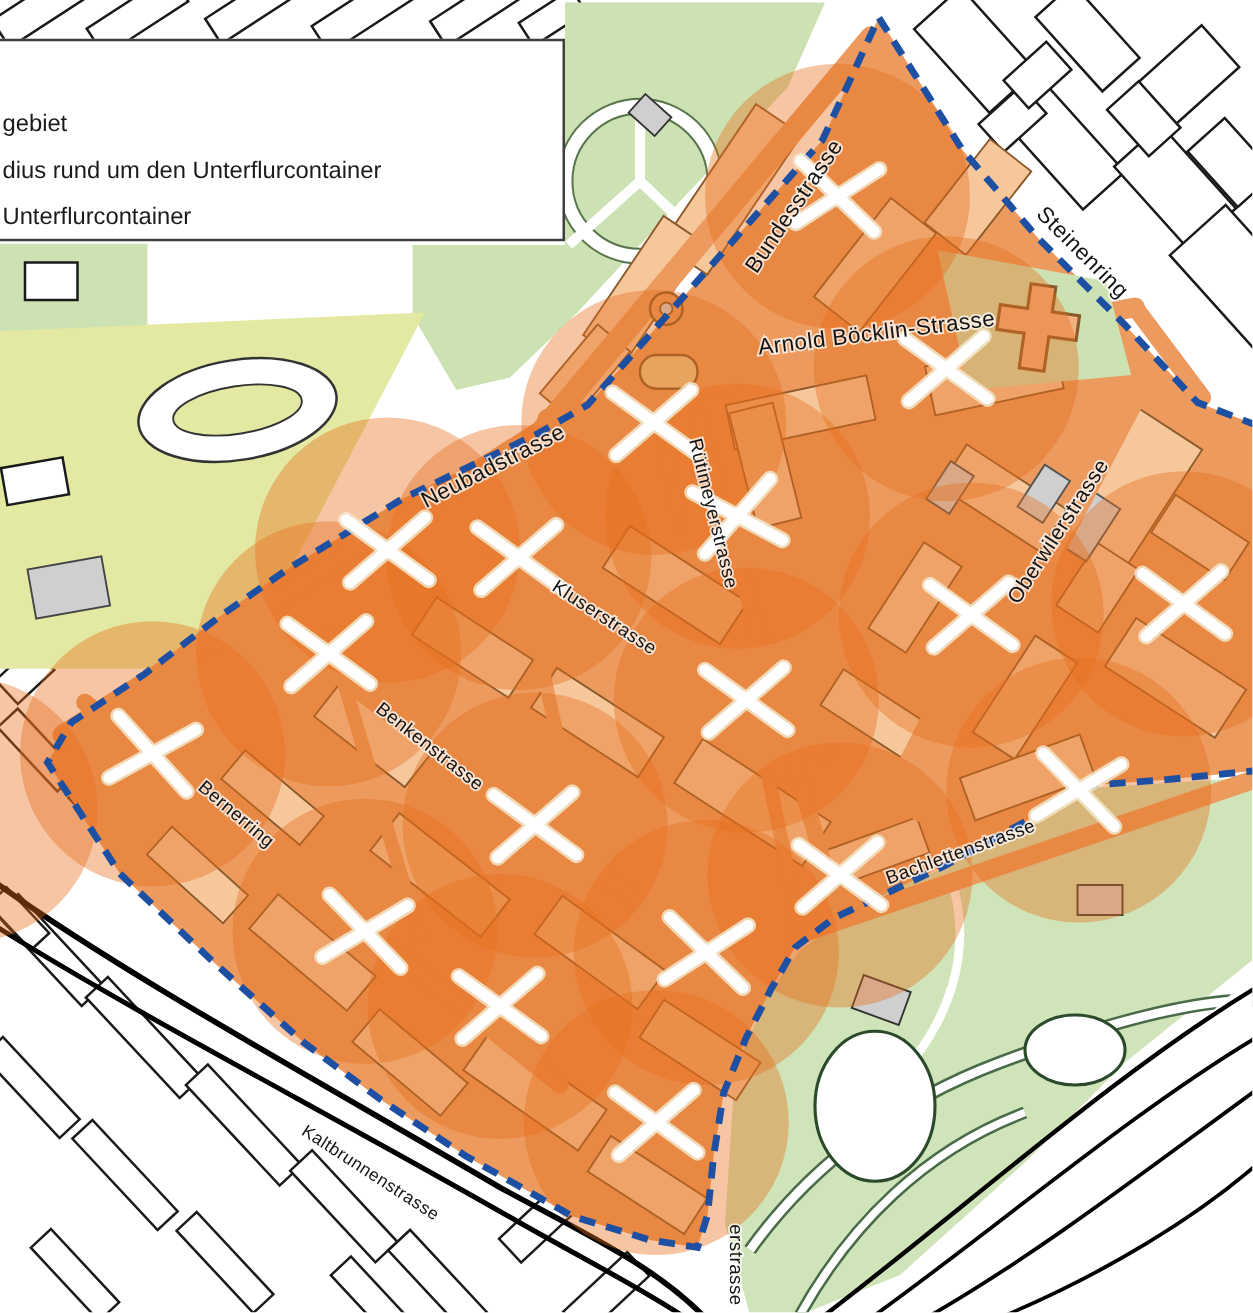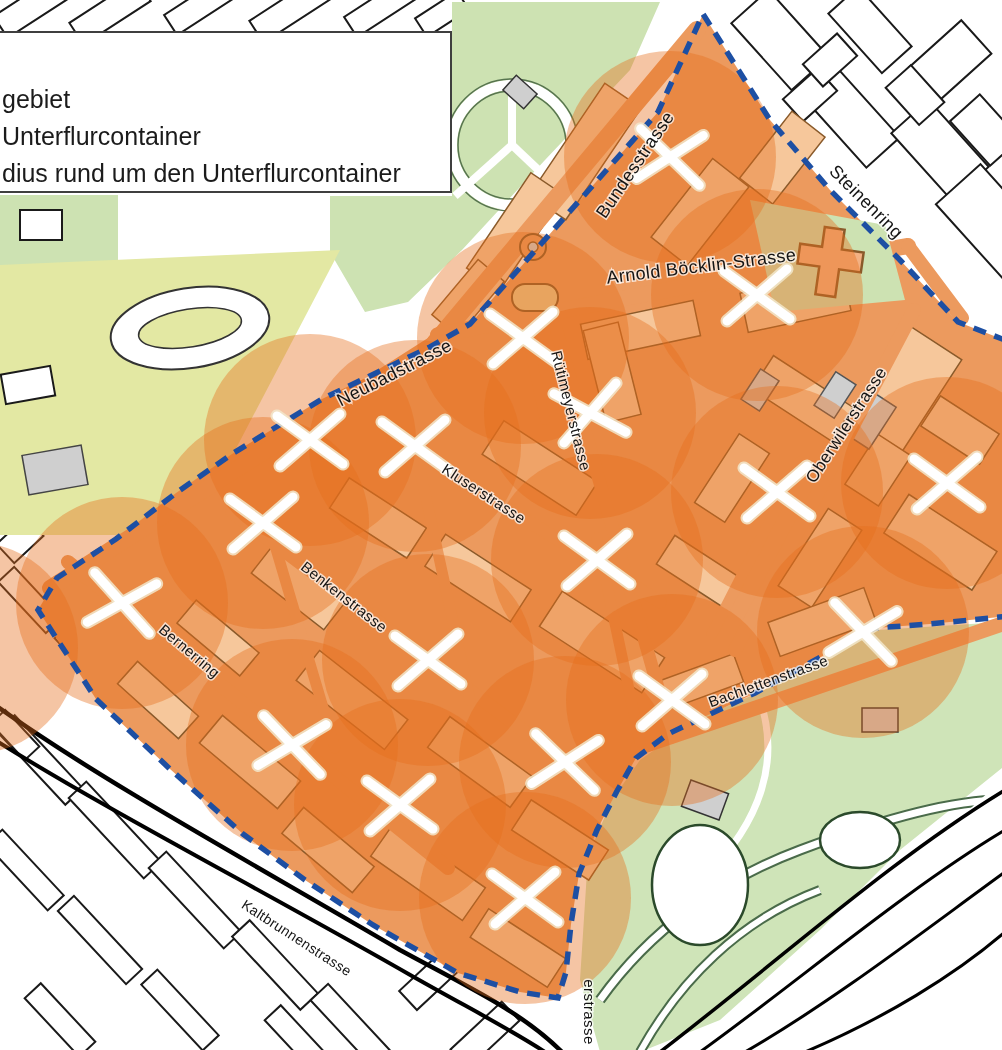--- a/index.html
+++ b/index.html
@@ -3,21 +3,21 @@
 <meta charset="utf-8">
 <style>
   html,body{margin:0;padding:0;background:#fff;}
   .stage{position:relative;width:1002px;height:1050px;overflow:hidden;background:#fff;
          font-family:"Liberation Sans",sans-serif;}
   #map-svg{position:absolute;left:0;top:0;}
   .street{fill:#141414;paint-order:stroke;stroke:rgba(255,255,255,0.72);stroke-width:3px;
           font-family:"Liberation Sans",sans-serif;letter-spacing:0.4px;}
   .legend{position:absolute;left:-26px;top:31px;width:478px;height:162px;background:#fff;
           border:2px solid #3f3f3f;box-sizing:border-box;padding:48px 0 0 26px;z-index:5;}
-  .legend-row{height:37px;line-height:37px;font-size:25px;color:#1b1b1b;white-space:nowrap;}
+  .legend-row{height:37px;line-height:37px;font-size:19px;color:#1b1b1b;white-space:nowrap;}
 </style>
 </head>
 <body>
 
 <div class="stage">
 
 <svg id="map-svg" width="1002" height="1050" viewBox="0 0 1002 1050" xmlns="http://www.w3.org/2000/svg">
 
   <g fill="#ffffff" stroke="#1a1a1a" stroke-width="2">
 
@@ -467,17 +467,17 @@
         <text x="341" y="601" text-anchor="middle" transform="rotate(38,341,601)" font-size="15" class="street">Benkenstrasse</text>
         <text x="186" y="655" text-anchor="middle" transform="rotate(40,186,655)" font-size="15" class="street">Bernerring</text>
         <text x="770" y="686" text-anchor="middle" transform="rotate(-20,770,686)" font-size="15" class="street">Bachlettenstrasse</text>
         <text x="294" y="942" text-anchor="middle" transform="rotate(33,294,942)" font-size="14" class="street">Kaltbrunnenstrasse</text>
         <text x="584" y="1012" text-anchor="middle" transform="rotate(90,584,1012)" font-size="15" class="street">erstrasse</text>
       </g>
 </svg>
 
 <div class="legend">
   <div class="legend-row">gebiet</div>
+  <div class="legend-row">dius rund um den Unterflurcontainer</div>
   <div class="legend-row">Unterflurcontainer</div>
-  <div class="legend-row">dius rund um den Unterflurcontainer</div>
 </div>
 
 </div>
 
 </body></html>

